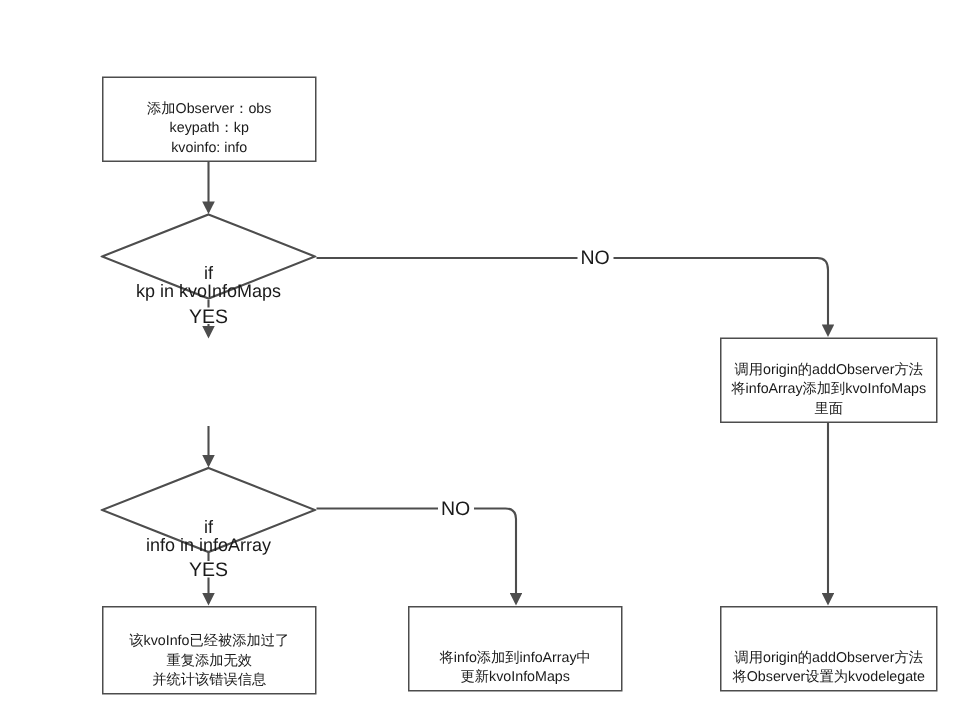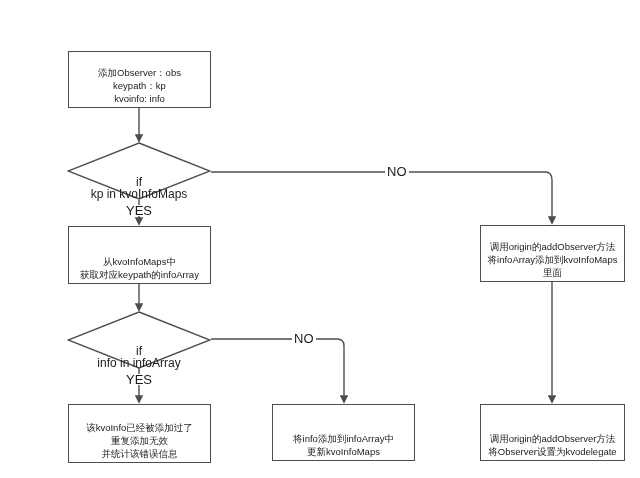--- a/index.html
+++ b/index.html
@@ -110,24 +110,20 @@
       <polygon points="72,1 143,29 72,57 1,29" fill="#ffffff" stroke="#4d4d4d" stroke-width="1.4"></polygon>
     </svg>
     <div class="decision-text">if
 kp in kvoInfoMaps</div>
   </div>
 
   <div class="edge-label" style="left:124px; top:205px;">YES</div>
 
   <div class="edge-label" style="left:385px; top:166px;">NO</div>
 
-  <div class="node node-process" style="left:68px; top:226px; width:143px; height:58px;">
-    <div class="node-text">从kvoInfoMaps中
-获取对应keypath的infoArray</div>
-  </div>
 
   <div class="node node-process" style="left:480px; top:225px; width:145px; height:57px;">
     <div class="node-text">调用origin的addObserver方法
 将infoArray添加到kvoInfoMaps里面</div>
   </div>
 
   <div class="node node-decision" style="left:67px; top:311px; width:144px; height:58px;">
     <svg class="diamond-shape" viewBox="0 0 144 58" preserveAspectRatio="none">
       <polygon points="72,1 143,29 72,57 1,29" fill="#ffffff" stroke="#4d4d4d" stroke-width="1.4"></polygon>
     </svg>

